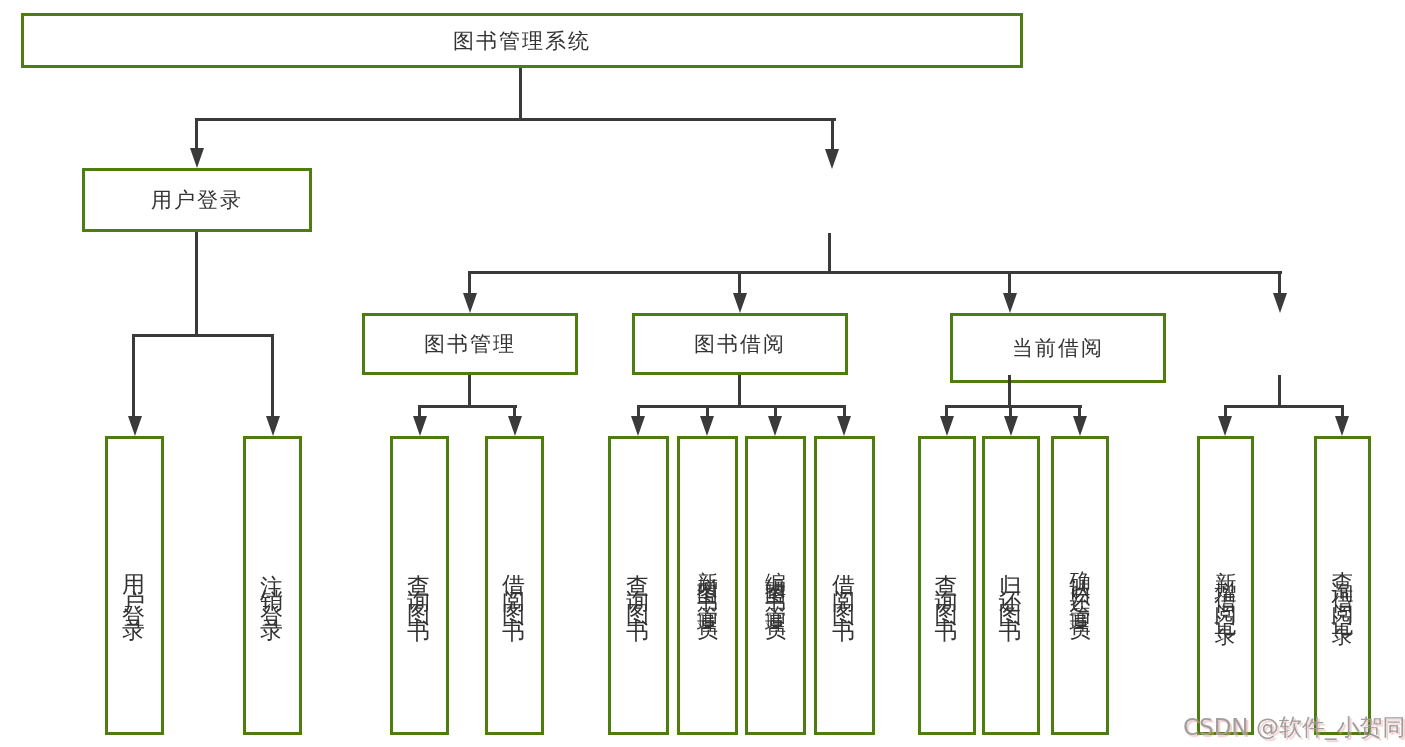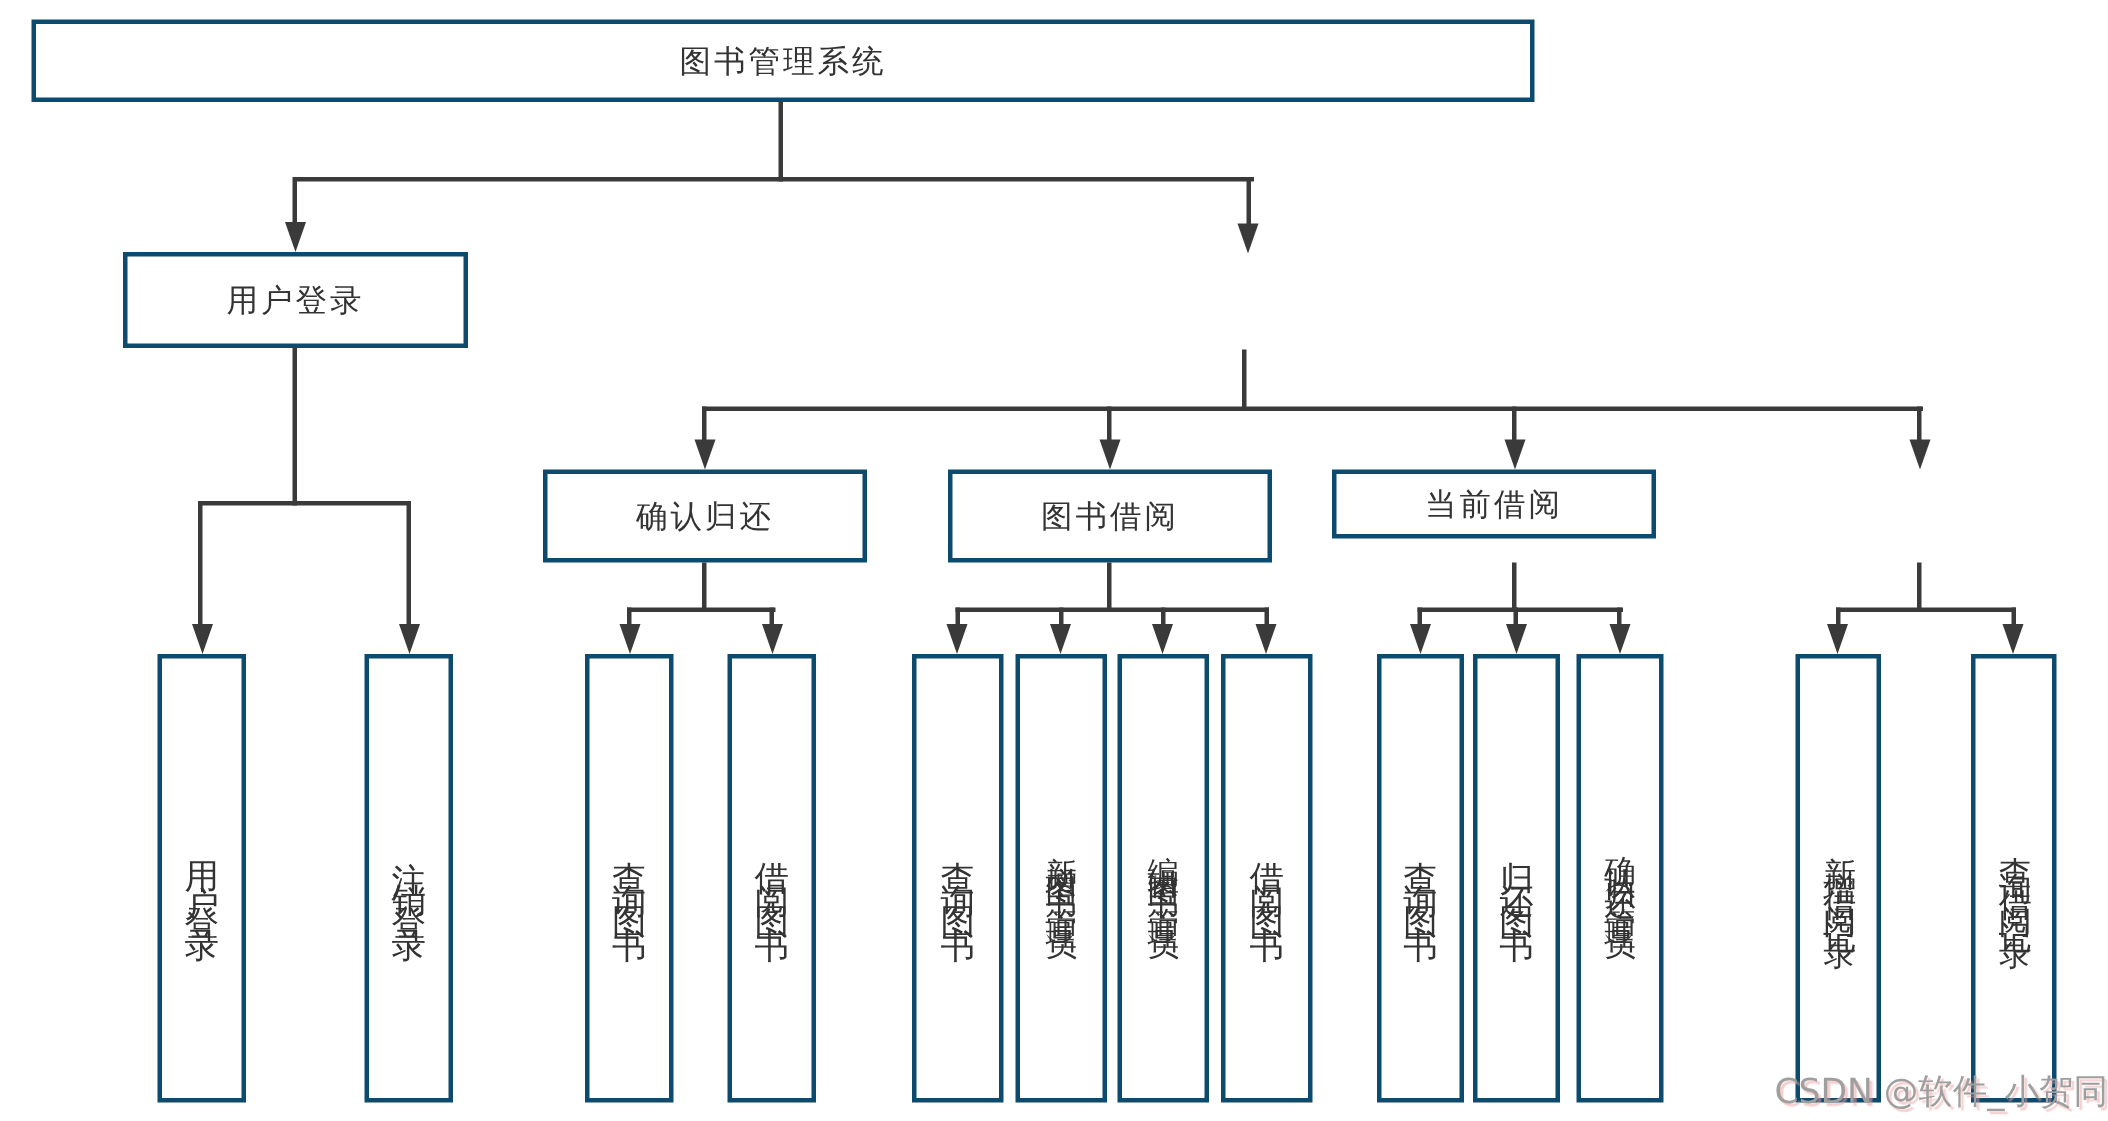--- a/index.html
+++ b/index.html
@@ -1,21 +1,21 @@
 <!DOCTYPE html>
 <html><head>
 <meta charset="utf-8">
 <style>
   html,body{margin:0;padding:0;background:#ffffff;}
   .stage{
     position:relative;width:1405px;height:747px;background:#ffffff;overflow:hidden;
     font-family:"DejaVu Sans","Liberation Sans",sans-serif;color:#333333;
   }
   .box{
-    position:absolute;box-sizing:border-box;border:3px solid #0c4a6e;background:#ffffff;
+    position:absolute;box-sizing:border-box;border:3px solid #4d7c0f;background:#ffffff;
     display:flex;align-items:center;justify-content:center;
   }
   .hlabel{font-size:21px;letter-spacing:2px;color:#333333;white-space:nowrap;}
   .vlabel{writing-mode:vertical-rl;text-orientation:mixed;color:#333333;white-space:nowrap;}
   .v4{font-size:23px;letter-spacing:15px;}
   .v6{font-size:22px;letter-spacing:11px;}
   .v9{font-size:21px;letter-spacing:7px;}
   .l{position:absolute;background:#3a3a3a;}
   .lv{width:3px;}
   .lh{height:3px;}
@@ -56,23 +56,23 @@
   <div class="l lh" style="left:468px;top:271px;width:814px"></div>
   <div class="l lv" style="left:468px;top:271px;height:24px"></div>
   <div class="arr" style="left:463px;top:293px"></div>
   <div class="l lv" style="left:738px;top:271px;height:24px"></div>
   <div class="arr" style="left:733px;top:293px"></div>
   <div class="l lv" style="left:1008px;top:271px;height:24px"></div>
   <div class="arr" style="left:1003px;top:293px"></div>
   <div class="l lv" style="left:1278px;top:271px;height:24px"></div>
   <div class="arr" style="left:1273px;top:293px"></div>
 
-  <div class="box hlabel" style="left:362px;top:313px;width:216px;height:62px">确认归还</div>
+  <div class="box hlabel" style="left:362px;top:313px;width:216px;height:62px">图书管理</div>
   <div class="box hlabel" style="left:632px;top:313px;width:216px;height:62px">图书借阅</div>
-  <div class="box hlabel" style="left:888px;top:313px;width:216px;height:46px">当前借阅</div>
+  <div class="box hlabel" style="left:950px;top:313px;width:216px;height:70px">当前借阅</div>
 
   <div class="l lv" style="left:468px;top:375px;height:33px"></div>
   <div class="l lh" style="left:418px;top:405px;width:99px"></div>
   <div class="l lv" style="left:418px;top:405px;height:13px"></div>
   <div class="arr" style="left:413px;top:416px"></div>
   <div class="l lv" style="left:513px;top:405px;height:13px"></div>
   <div class="arr" style="left:508px;top:416px"></div>
 
   <div class="l lv" style="left:738px;top:375px;height:33px"></div>
   <div class="l lh" style="left:637px;top:405px;width:209px"></div>

